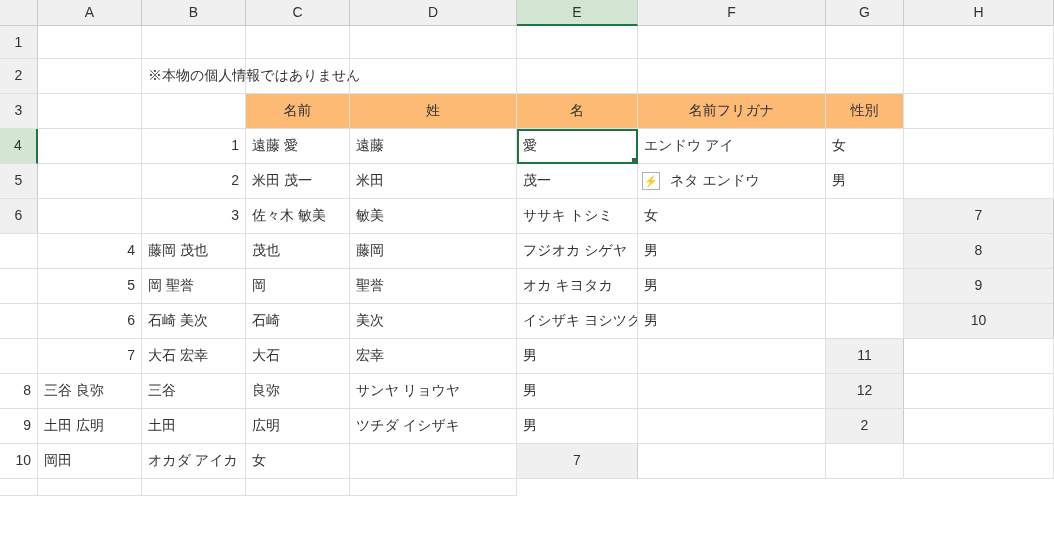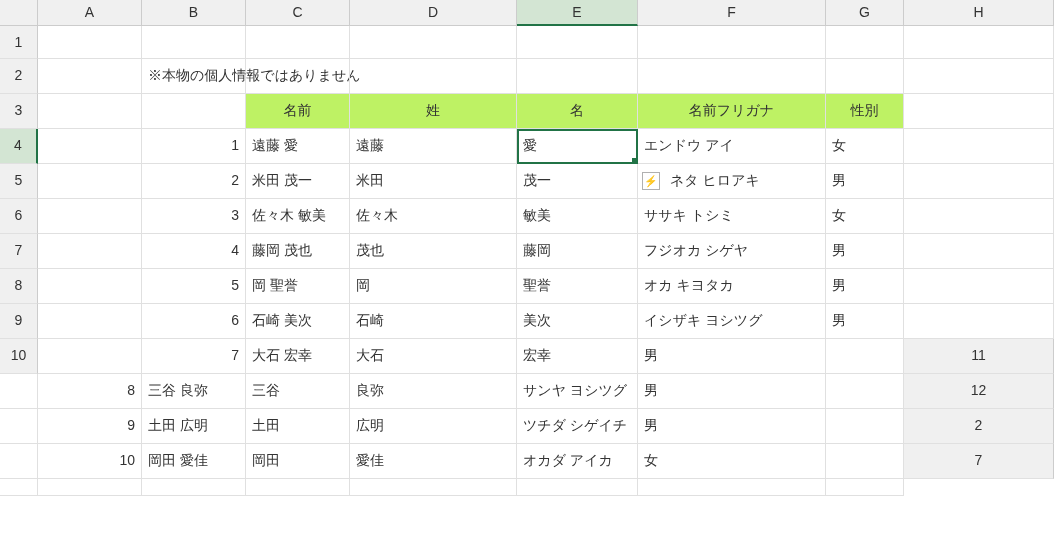--- a/index.html
+++ b/index.html
@@ -49,21 +49,21 @@
     .cell {
       border-right: 1px solid #e0e0e0;
       border-bottom: 1px solid #e0e0e0;
       padding: 8px 6px;
       color: #333;
       white-space: nowrap;
       overflow: hidden;
       position: relative;
     }
     .cell.header-row {
-      background: #bef264;
+      background: #fdba74;
       text-align: center;
     }
     .cell.num {
       text-align: right;
     }
     .cell.active {
       border: 2px solid #217346;
       padding: 6px 4px;
       z-index: 2;
     }
@@ -153,30 +153,29 @@
   <div class="cell"></div>
 
   <div class="row-header">5</div>
   <div class="cell"></div>
   <div class="cell num">2</div>
   <div class="cell">米田 茂一</div>
   <div class="cell">米田</div>
   <div class="cell">茂一</div>
   <div class="cell">
     <span class="flash-fill-icon">⚡</span>
-    <span class="flash-cell-text">ネタ ヒロアキ</span>
+    <span class="flash-cell-text">ネタ エンドウ</span>
   </div>
   <div class="cell">男</div>
   <div class="cell"></div>
 
   <div class="row-header">6</div>
   <div class="cell"></div>
   <div class="cell num">3</div>
   <div class="cell">佐々木 敏美</div>
-  <div class="cell">佐々木</div>
   <div class="cell">敏美</div>
   <div class="cell">ササキ トシミ</div>
   <div class="cell">女</div>
   <div class="cell"></div>
 
   <div class="row-header">7</div>
   <div class="cell"></div>
   <div class="cell num">4</div>
   <div class="cell">藤岡 茂也</div>
   <div class="cell">茂也</div>
@@ -213,40 +212,38 @@
   <div class="cell">宏幸</div>
   <div class="cell">男</div>
   <div class="cell"></div>
 
   <div class="row-header">11</div>
   <div class="cell"></div>
   <div class="cell num">8</div>
   <div class="cell">三谷 良弥</div>
   <div class="cell">三谷</div>
   <div class="cell">良弥</div>
-  <div class="cell">サンヤ ヨシツグ</div>
+  <div class="cell">サンヤ リョウヤ</div>
   <div class="cell">男</div>
   <div class="cell"></div>
 
   <div class="row-header">12</div>
   <div class="cell"></div>
   <div class="cell num">9</div>
   <div class="cell">土田 広明</div>
   <div class="cell">土田</div>
   <div class="cell">広明</div>
-  <div class="cell">ツチダ シゲイチ</div>
+  <div class="cell">ツチダ イシザキ</div>
   <div class="cell">男</div>
   <div class="cell"></div>
 
   <div class="row-header">2</div>
   <div class="cell"></div>
   <div class="cell num">10</div>
-  <div class="cell">岡田 愛佳</div>
   <div class="cell">岡田</div>
-  <div class="cell">愛佳</div>
   <div class="cell">オカダ アイカ</div>
   <div class="cell">女</div>
   <div class="cell"></div>
 
   <div class="row-header">7</div>
   <div class="cell"></div>
   <div class="cell"></div>
   <div class="cell"></div>
   <div class="cell"></div>
   <div class="cell"></div>

